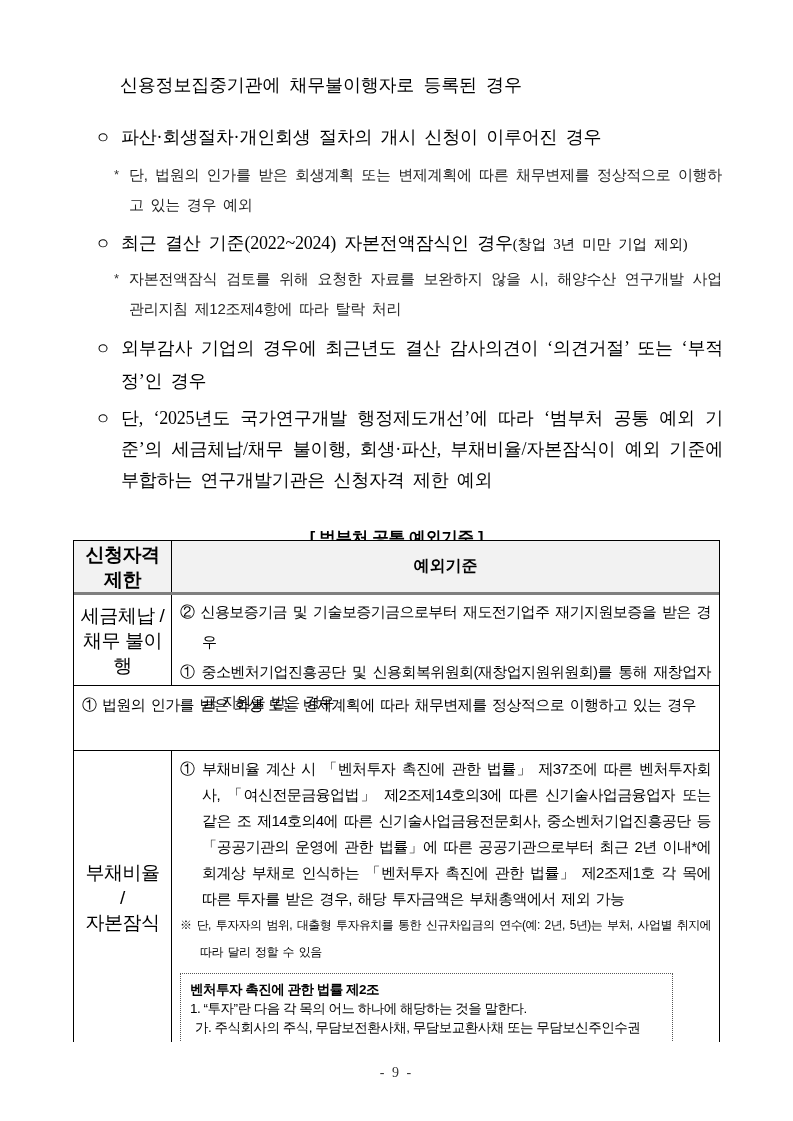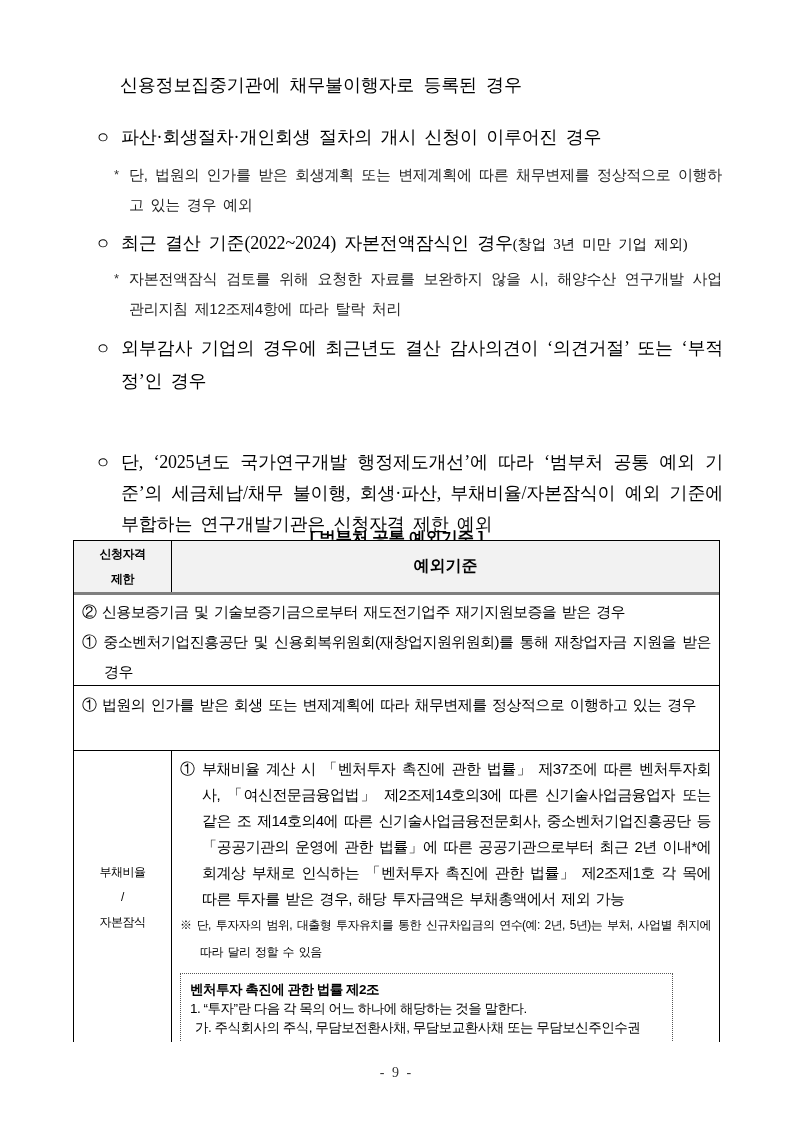--- a/index.html
+++ b/index.html
@@ -60,21 +60,21 @@
     width:647px;
     border:1.5px solid #000; border-bottom:none;
   }
   .trow { display:flex; }
   .trow.sep { border-top:1px solid #000; }
   .tc1 {
     width:98px; flex:0 0 98px;
     border-right:1px solid #000;
     display:flex; align-items:center; justify-content:center;
     text-align:center;
-    font-size:12px; letter-spacing:-0.5px;
+    font-size:19px; letter-spacing:-0.5px;
     white-space:pre-line; line-height:25px;
   }
   .tc2 { flex:1 1 auto; padding:2px 8px 2px 8px; }
   .thead { height:54px; background:#f2f2f2; border-bottom:3px solid #7f7f7f; }
   .thead .tc1, .thead .tc2 { font-weight:bold; }
   .thead .tc2 {
     display:flex; align-items:center; justify-content:center;
     font-size:16px; padding:0;
   }
   .r1 { height:90px; }
@@ -124,36 +124,38 @@
     <span class="bmarker">ㅇ</span><span>최근 결산 기준(2022~2024) 자본전액잠식인 경우</span><span class="small">(창업 3년 미만 기업 제외)</span>
   </div>
   <div class="abs footnote" style="left:114px; top:264px; width:608px;">
     <span class="fmarker">*</span><span>자본전액잠식 검토를 위해 요청한 자료를 보완하지 않을 시, 해양수산 연구개발 사업 관리지침 제12조제4항에 따라 탈락 처리</span>
   </div>
 
   <div class="abs bullet" style="left:95px; top:332px; width:628px; line-height:32px;">
     <span class="bmarker">ㅇ</span><span>외부감사 기업의 경우에 최근년도 결산 감사의견이 ‘의견거절’ 또는 ‘부적정’인 경우</span>
   </div>
 
-  <div class="abs bullet" style="left:95px; top:403px; width:628px;margin-top:44px;">
+  <div class="abs bullet" style="left:95px; top:403px; width:628px;">
     <span class="bmarker">ㅇ</span><span>단, ‘2025년도 국가연구개발 행정제도개선’에 따라 ‘범부처 공통 예외 기준’의 세금체납/채무 불이행, 회생·파산, 부채비율/자본잠식이 예외 기준에 부합하는 연구개발기관은 신청자격 제한 예외</span>
   </div>
 
   <div class="abs tbl-title">[ 범부처 공통 예외기준 ]</div>
 
   <div class="abs tbl-wrap">
     <div class="tbl">
 
       <div class="trow thead">
         <div class="tc1">신청자격
 제한</div>
         <div class="tc2">예외기준</div>
       </div>
 
       <div class="trow r1">
+        <div class="tc1">세금체납 /
+채무 불이행</div>
         <div class="tc2">
           <div class="titem">② 신용보증기금 및 기술보증기금으로부터 재도전기업주 재기지원보증을 받은 경우</div>
           <div class="titem">① 중소벤처기업진흥공단 및 신용회복위원회(재창업지원위원회)를 통해 재창업자금 지원을 받은 경우</div>
         </div>
       </div>
 
       <div class="trow r2 sep">
         <div class="tc2" style="padding-top:4px;">
           <div class="titem">① 법원의 인가를 받은 회생 또는 변제계획에 따라 채무변제를 정상적으로 이행하고 있는 경우</div>
         </div>

